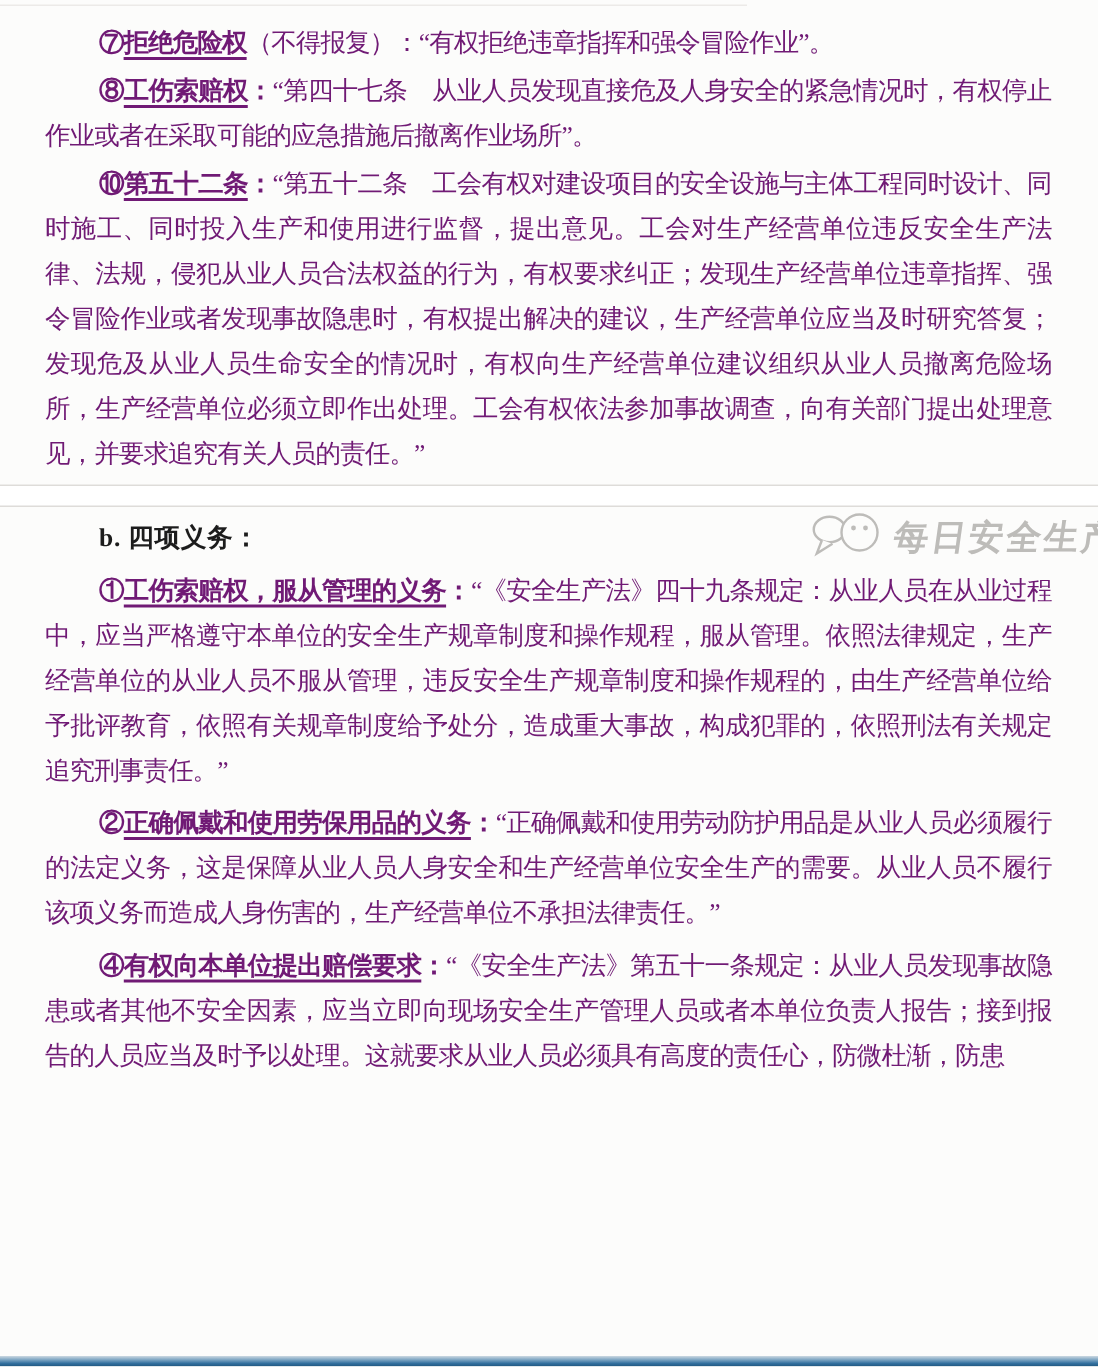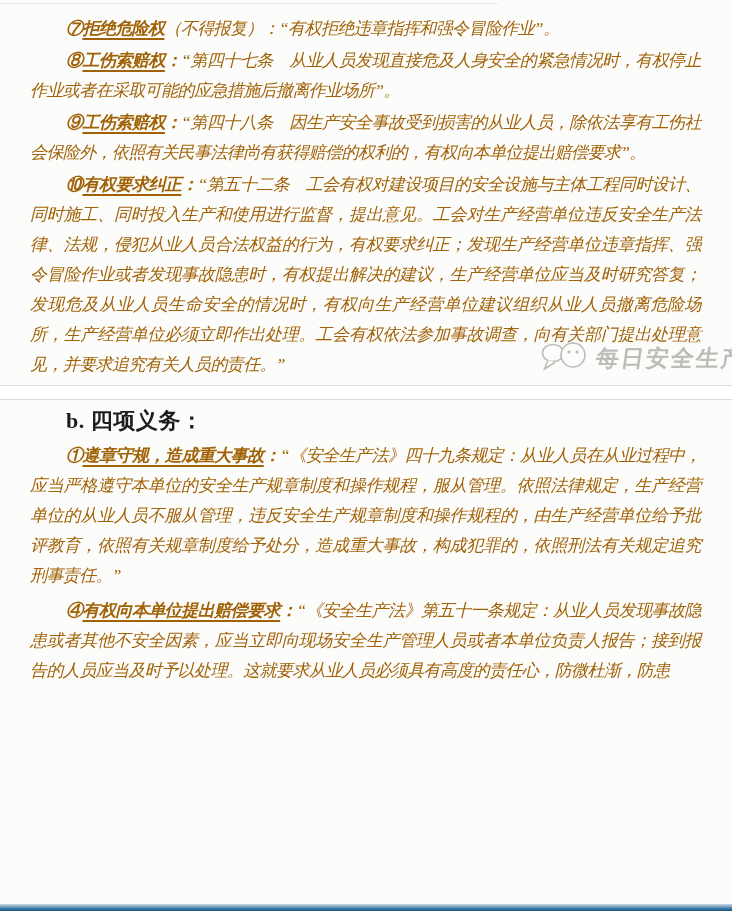--- a/index.html
+++ b/index.html
@@ -31,29 +31,28 @@
   .content.second{
     padding-top:2px;
   }
   p.para{
     margin:2px 0 0 0;
     font-size:17px;
     letter-spacing:-0.6px;
     line-height:30px;
     text-indent:36px;
     text-align:justify;
-    color:#a16207;
-    font-style:italic;
+    color:#701a75;
   }
   .content.second p.para{
     margin-top:5px;
   }
   p.heading{
     margin:4px 0 0 0;
-    font-size:22px;
+    font-size:17px;
     line-height:30px;
     text-indent:36px;
     font-weight:bold;
     letter-spacing:0.5px;
   }
   .b{font-weight:bold;}
   .bu{
     font-weight:bold;
     text-decoration:underline;
     text-decoration-thickness:1.5px;
@@ -96,29 +95,29 @@
 </head>
 <body>
 
 <div class="page">
 
   <div class="top-hairline"></div>
 
   <div class="content first">
     <p class="para"><span class="b">⑦</span><span class="bu">拒绝危险权</span><span>（不得报复）：</span><span class="b"></span><span>“有权拒绝违章指挥和强令冒险作业”。</span></p>
     <p class="para"><span class="b">⑧</span><span class="bu">工伤索赔权</span><span></span><span class="b">：</span><span>“第四十七条　从业人员发现直接危及人身安全的紧急情况时，有权停止作业或者在采取可能的应急措施后撤离作业场所”。</span></p>
-    <p class="para"><span class="b">⑨</span><span class="bu">工伤索赔权</span><span></span><span class="b">：</span><span>“第四十八条　因生产安全事故受到损害的从业人员，除依法享有工伤社会保险外，依照有关民事法律尚有获得赔偿的权利的，有权向本单位提出赔偿要求”。</span></p>
-    <p class="para"><span class="b">⑩</span><span class="bu">有权要求纠正</span><span></span><span class="b">：</span><span>“第五十二条　工会有权对建设项目的安全设施与主体工程同时设计、同时施工、同时投入生产和使用进行监督，提出意见。工会对生产经营单位违反安全生产法律、法规，侵犯从业人员合法权益的行为，有权要求纠正；发现生产经营单位违章指挥、强令冒险作业或者发现事故隐患时，有权提出解决的建议，生产经营单位应当及时研究答复；发现危及从业人员生命安全的情况时，有权向生产经营单位建议组织从业人员撤离危险场所，生产经营单位必须立即作出处理。工会有权依法参加事故调查，向有关部门提出处理意见，并要求追究有关人员的责任。”</span></p>
+    <p class="para"><span class="b">⑩</span><span class="bu">第五十二条</span><span></span><span class="b">：</span><span>“第五十二条　工会有权对建设项目的安全设施与主体工程同时设计、同时施工、同时投入生产和使用进行监督，提出意见。工会对生产经营单位违反安全生产法律、法规，侵犯从业人员合法权益的行为，有权要求纠正；发现生产经营单位违章指挥、强令冒险作业或者发现事故隐患时，有权提出解决的建议，生产经营单位应当及时研究答复；发现危及从业人员生命安全的情况时，有权向生产经营单位建议组织从业人员撤离危险场所，生产经营单位必须立即作出处理。工会有权依法参加事故调查，向有关部门提出处理意见，并要求追究有关人员的责任。”</span></p>
   </div>
 
   <div class="page-break"></div>
 
   <div class="content second">
     <p class="heading">b. 四项义务：</p>
-    <p class="para"><span class="b">①</span><span class="bu">遵章守规，造成重大事故</span><span class="b">：</span><span>“《安全生产法》四十九条规定：从业人员在从业过程中，应当严格遵守本单位的安全生产规章制度和操作规程，服从管理。依照法律规定，生产经营单位的从业人员不服从管理，违反安全生产规章制度和操作规程的，由生产经营单位给予批评教育，依照有关规章制度给予处分，造成重大事故，构成犯罪的，依照刑法有关规定追究刑事责任。”</span></p>
+    <p class="para"><span class="b">①</span><span class="bu">工伤索赔权，服从管理的义务</span><span class="b">：</span><span>“《安全生产法》四十九条规定：从业人员在从业过程中，应当严格遵守本单位的安全生产规章制度和操作规程，服从管理。依照法律规定，生产经营单位的从业人员不服从管理，违反安全生产规章制度和操作规程的，由生产经营单位给予批评教育，依照有关规章制度给予处分，造成重大事故，构成犯罪的，依照刑法有关规定追究刑事责任。”</span></p>
+    <p class="para"><span class="b">②</span><span class="bu">正确佩戴和使用劳保用品的义务</span><span class="b">：</span><span>“正确佩戴和使用劳动防护用品是从业人员必须履行的法定义务，这是保障从业人员人身安全和生产经营单位安全生产的需要。从业人员不履行该项义务而造成人身伤害的，生产经营单位不承担法律责任。”</span></p>
     <p class="para"><span class="b">④</span><span class="bu">有权向本单位提出赔偿要求</span><span class="b">：</span><span>“《安全生产法》第五十一条规定：从业人员发现事故隐患或者其他不安全因素，应当立即向现场安全生产管理人员或者本单位负责人报告；接到报告的人员应当及时予以处理。这就要求从业人员必须具有高度的责任心，防微杜渐，防患</span></p>
   </div>
 
   <div class="watermark">
     <span>
       <svg width="52" height="40" viewBox="0 0 52 40" fill="none" xmlns="http://www.w3.org/2000/svg">
         <ellipse cx="13" cy="17" rx="10.5" ry="8.5" stroke="#b3b1ae" stroke-width="1.6"></ellipse>
         <path d="M8 24 L4.5 33 L15 26.5" stroke="#b3b1ae" stroke-width="1.6" fill="#fcfcfb"></path>
         <circle cx="33" cy="19" r="12" stroke="#b3b1ae" stroke-width="1.6" fill="#fcfcfb"></circle>
         <circle cx="29" cy="16" r="1.6" fill="#b3b1ae"></circle>

